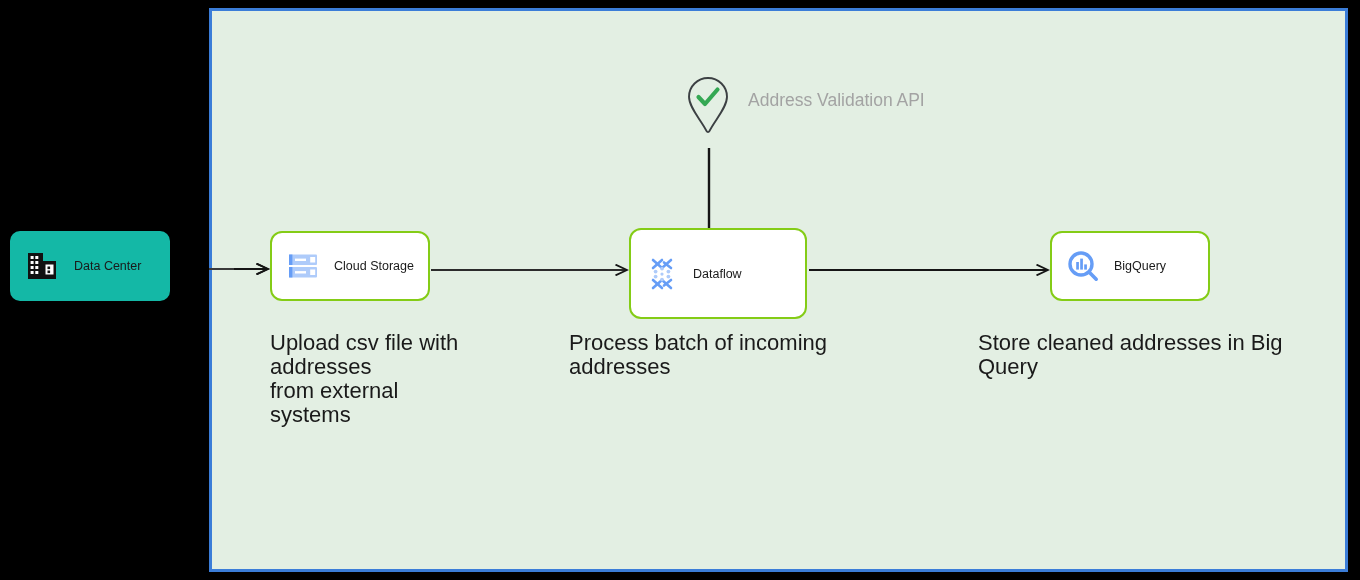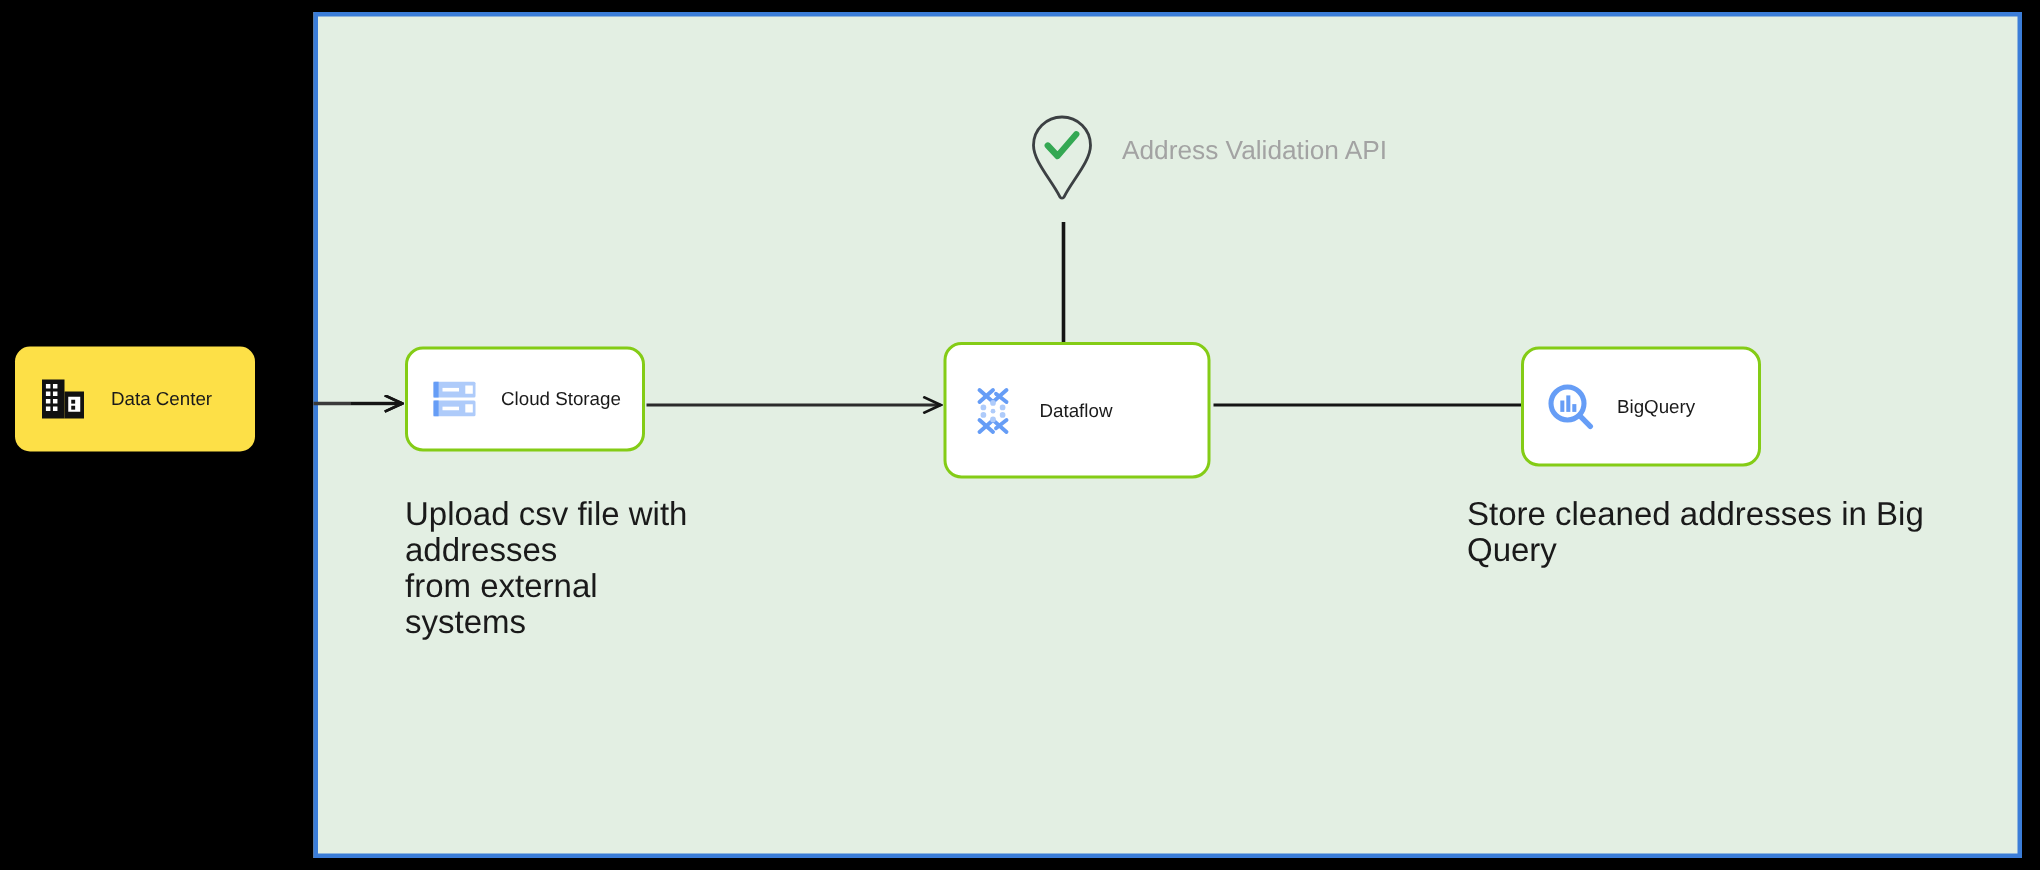--- a/index.html
+++ b/index.html
@@ -28,21 +28,21 @@
     box-sizing: border-box;
   }
 
   
   #onprem-node {
     position: absolute;
     left: 10px;
     top: 231px;
     width: 160px;
     height: 70px;
-    background: #fde047;
+    background: #14b8a6;
     border-radius: 10px;
     display: flex;
     align-items: center;
     box-sizing: border-box;
   }
   #onprem-node .node-icon {
     margin-left: 16px;
     width: 32px;
     height: 32px;
     flex: 0 0 auto;
@@ -74,21 +74,21 @@
   }
   .gcp-node .node-label {
     margin-left: 14px;
     font-size: 12.5px;
     color: #1a1a1a;
     white-space: nowrap;
   }
 
   #node-cloud-storage { left: 270px; top: 231px; width: 160px; height: 70px; }
   #node-dataflow      { left: 629px; top: 228px; width: 178px; height: 91px; }
-  #node-bigquery      { left: 1014px; top: 231px; width: 160px; height: 80px; }
+  #node-bigquery      { left: 1050px; top: 231px; width: 160px; height: 70px; }
 
   
   #api-marker {
     position: absolute;
     left: 686px;
     top: 76px;
     width: 44px;
     height: 58px;
   }
   #api-marker svg { display: block; width: 44px; height: 58px; }
@@ -237,15 +237,16 @@
       <path d="M12.5 21 L19 28 L31.5 13.5" fill="none" stroke="#34a853" stroke-width="4.2" stroke-linecap="round" stroke-linejoin="round"></path>
     </svg>
   </div>
 
   <div id="api-label">Address Validation
 API</div>
 
   <div id="caption-storage" class="caption">Upload csv file with addresses
 from external
 systems</div>
+  <div id="caption-dataflow" class="caption">Process batch of incoming addresses</div>
   <div id="caption-bigquery" class="caption">Store cleaned addresses in Big Query</div>
 
 </div>
 
 </body></html>

